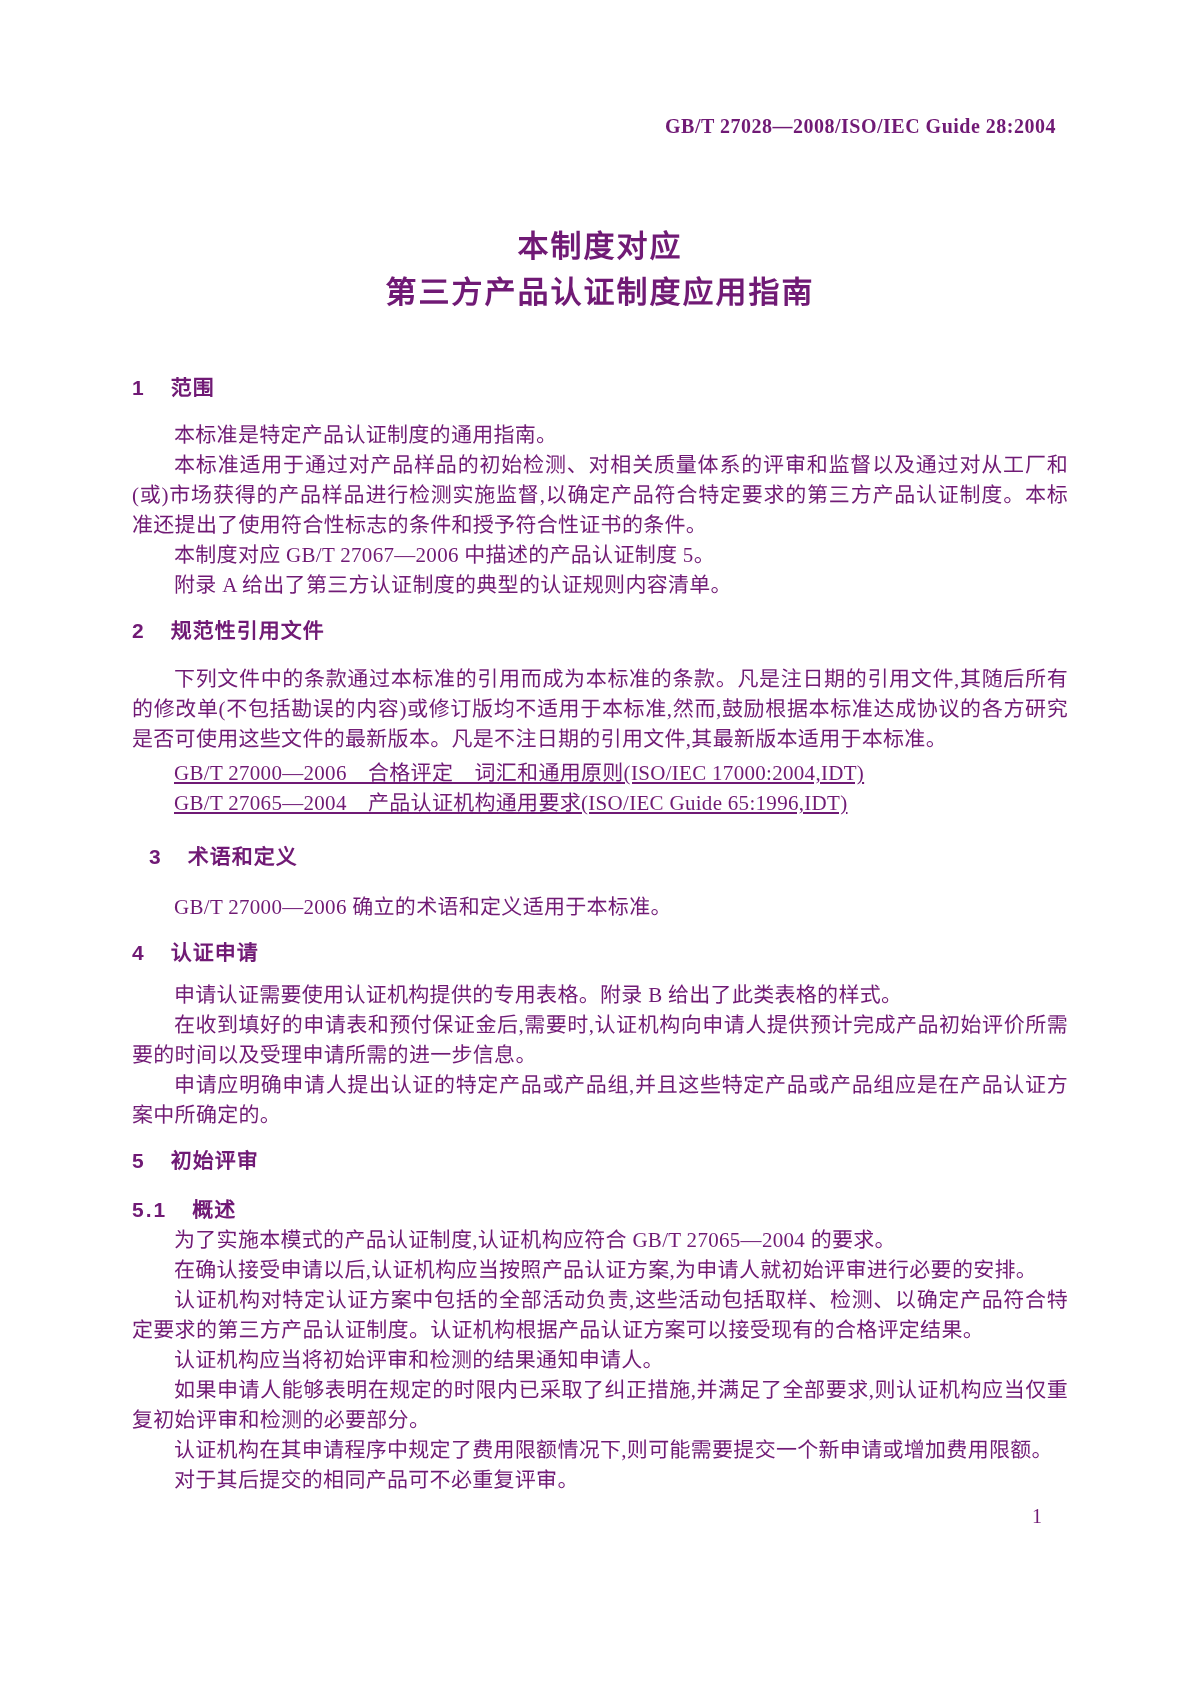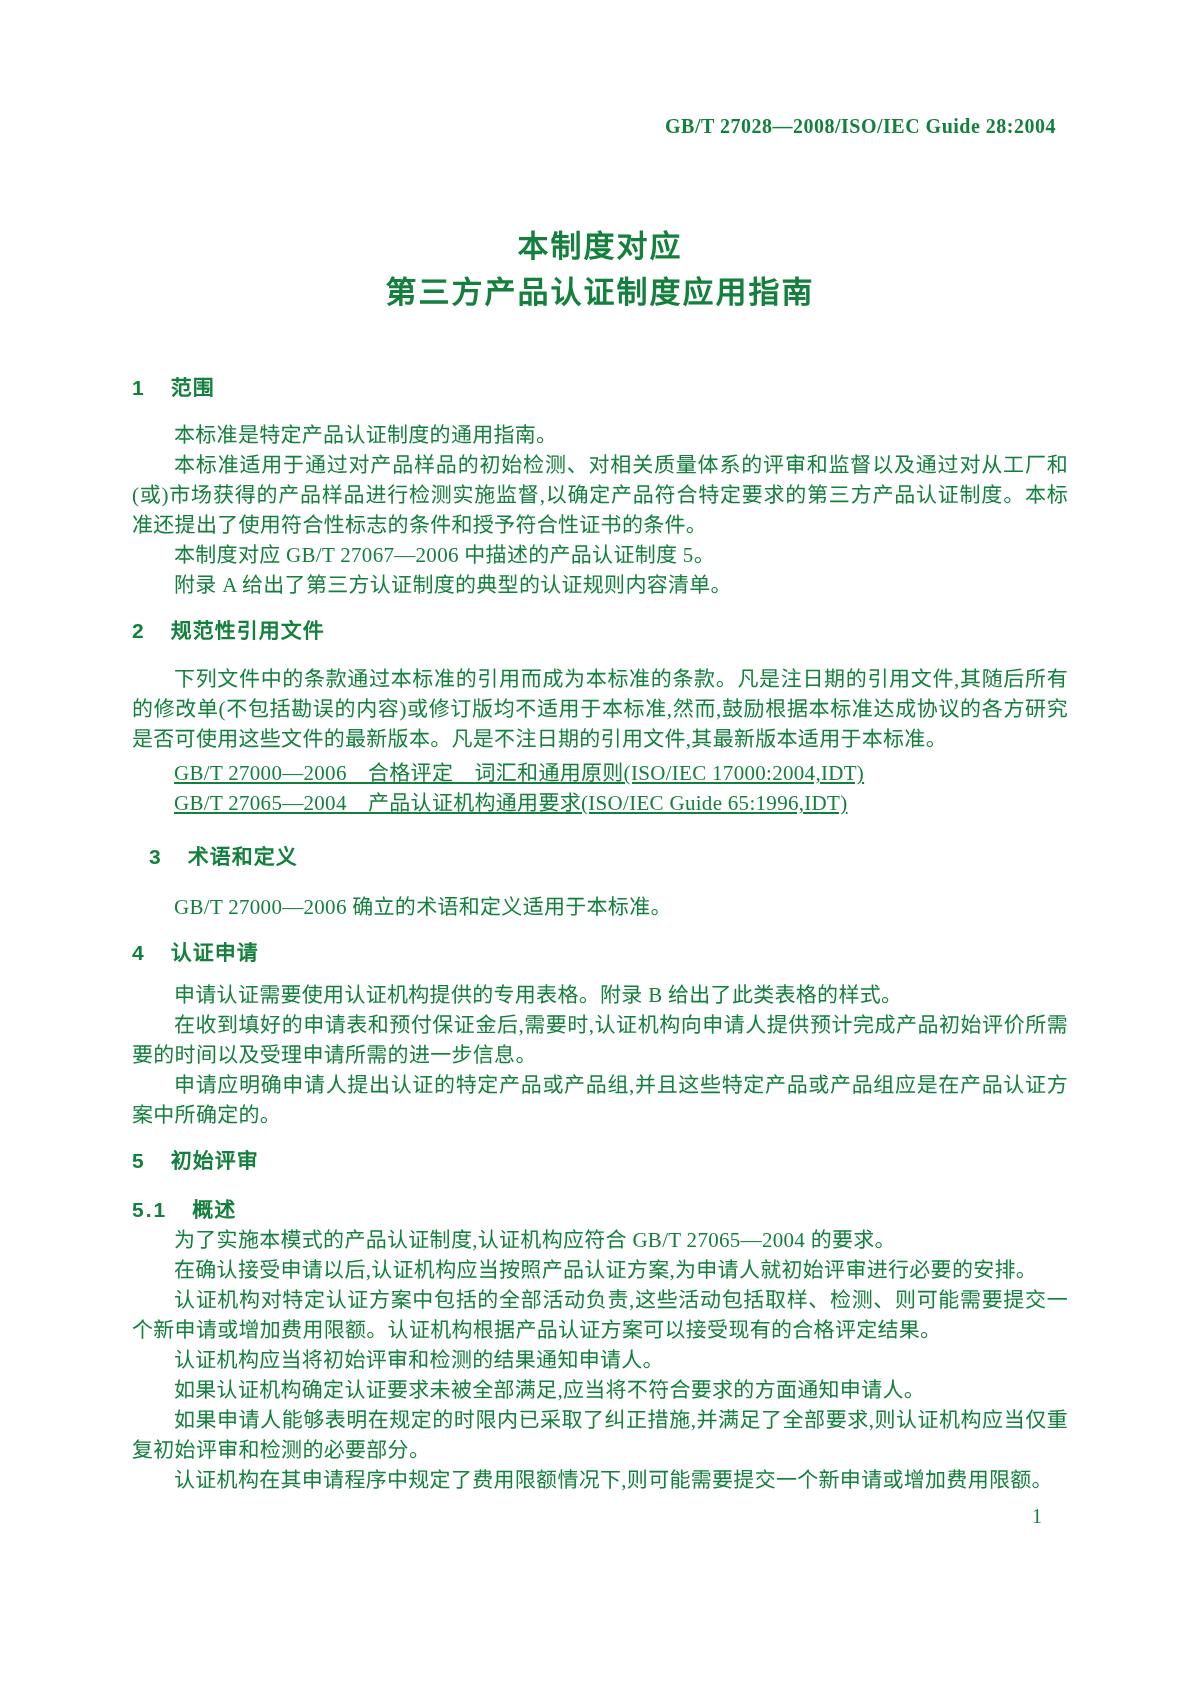--- a/index.html
+++ b/index.html
@@ -5,21 +5,21 @@
   html, body {
     margin: 0;
     padding: 0;
     background: #ffffff;
   }
   .page {
     position: relative;
     width: 1191px;
     height: 1684px;
     background: #ffffff;
-    color: #15803d;
+    color: #701a75;
     overflow: hidden;
   }
   .content {
     position: absolute;
     left: 132px;
     top: 0;
     width: 936px;
   }
   
   .doc-header {
@@ -132,24 +132,24 @@
     <div>
       <div class="sec-heading h-s5">
         <span class="sec-num">5</span><span>初始评审</span>
       </div>
       <div>
         <div class="sec-heading h-s51">
           <span class="sec-num">5.1</span><span>概述</span>
         </div>
         <p class="body-para">为了实施本模式的产品认证制度,认证机构应符合 GB/T 27065—2004 的要求。</p>
         <p class="body-para">在确认接受申请以后,认证机构应当按照产品认证方案,为申请人就初始评审进行必要的安排。</p>
-        <p class="body-para">认证机构对特定认证方案中包括的全部活动负责,这些活动包括取样、检测、则可能需要提交一个新申请或增加费用限额。认证机构根据产品认证方案可以接受现有的合格评定结果。</p>
+        <p class="body-para">认证机构对特定认证方案中包括的全部活动负责,这些活动包括取样、检测、以确定产品符合特定要求的第三方产品认证制度。认证机构根据产品认证方案可以接受现有的合格评定结果。</p>
         <p class="body-para">认证机构应当将初始评审和检测的结果通知申请人。</p>
-        <p class="body-para">如果认证机构确定认证要求未被全部满足,应当将不符合要求的方面通知申请人。</p>
         <p class="body-para">如果申请人能够表明在规定的时限内已采取了纠正措施,并满足了全部要求,则认证机构应当仅重复初始评审和检测的必要部分。</p>
         <p class="body-para">认证机构在其申请程序中规定了费用限额情况下,则可能需要提交一个新申请或增加费用限额。</p>
+        <p class="body-para">对于其后提交的相同产品可不必重复评审。</p>
       </div>
     </div>
 
     <div class="doc-footer">1</div>
 
   </div>
 </div>
 
 </body></html>

